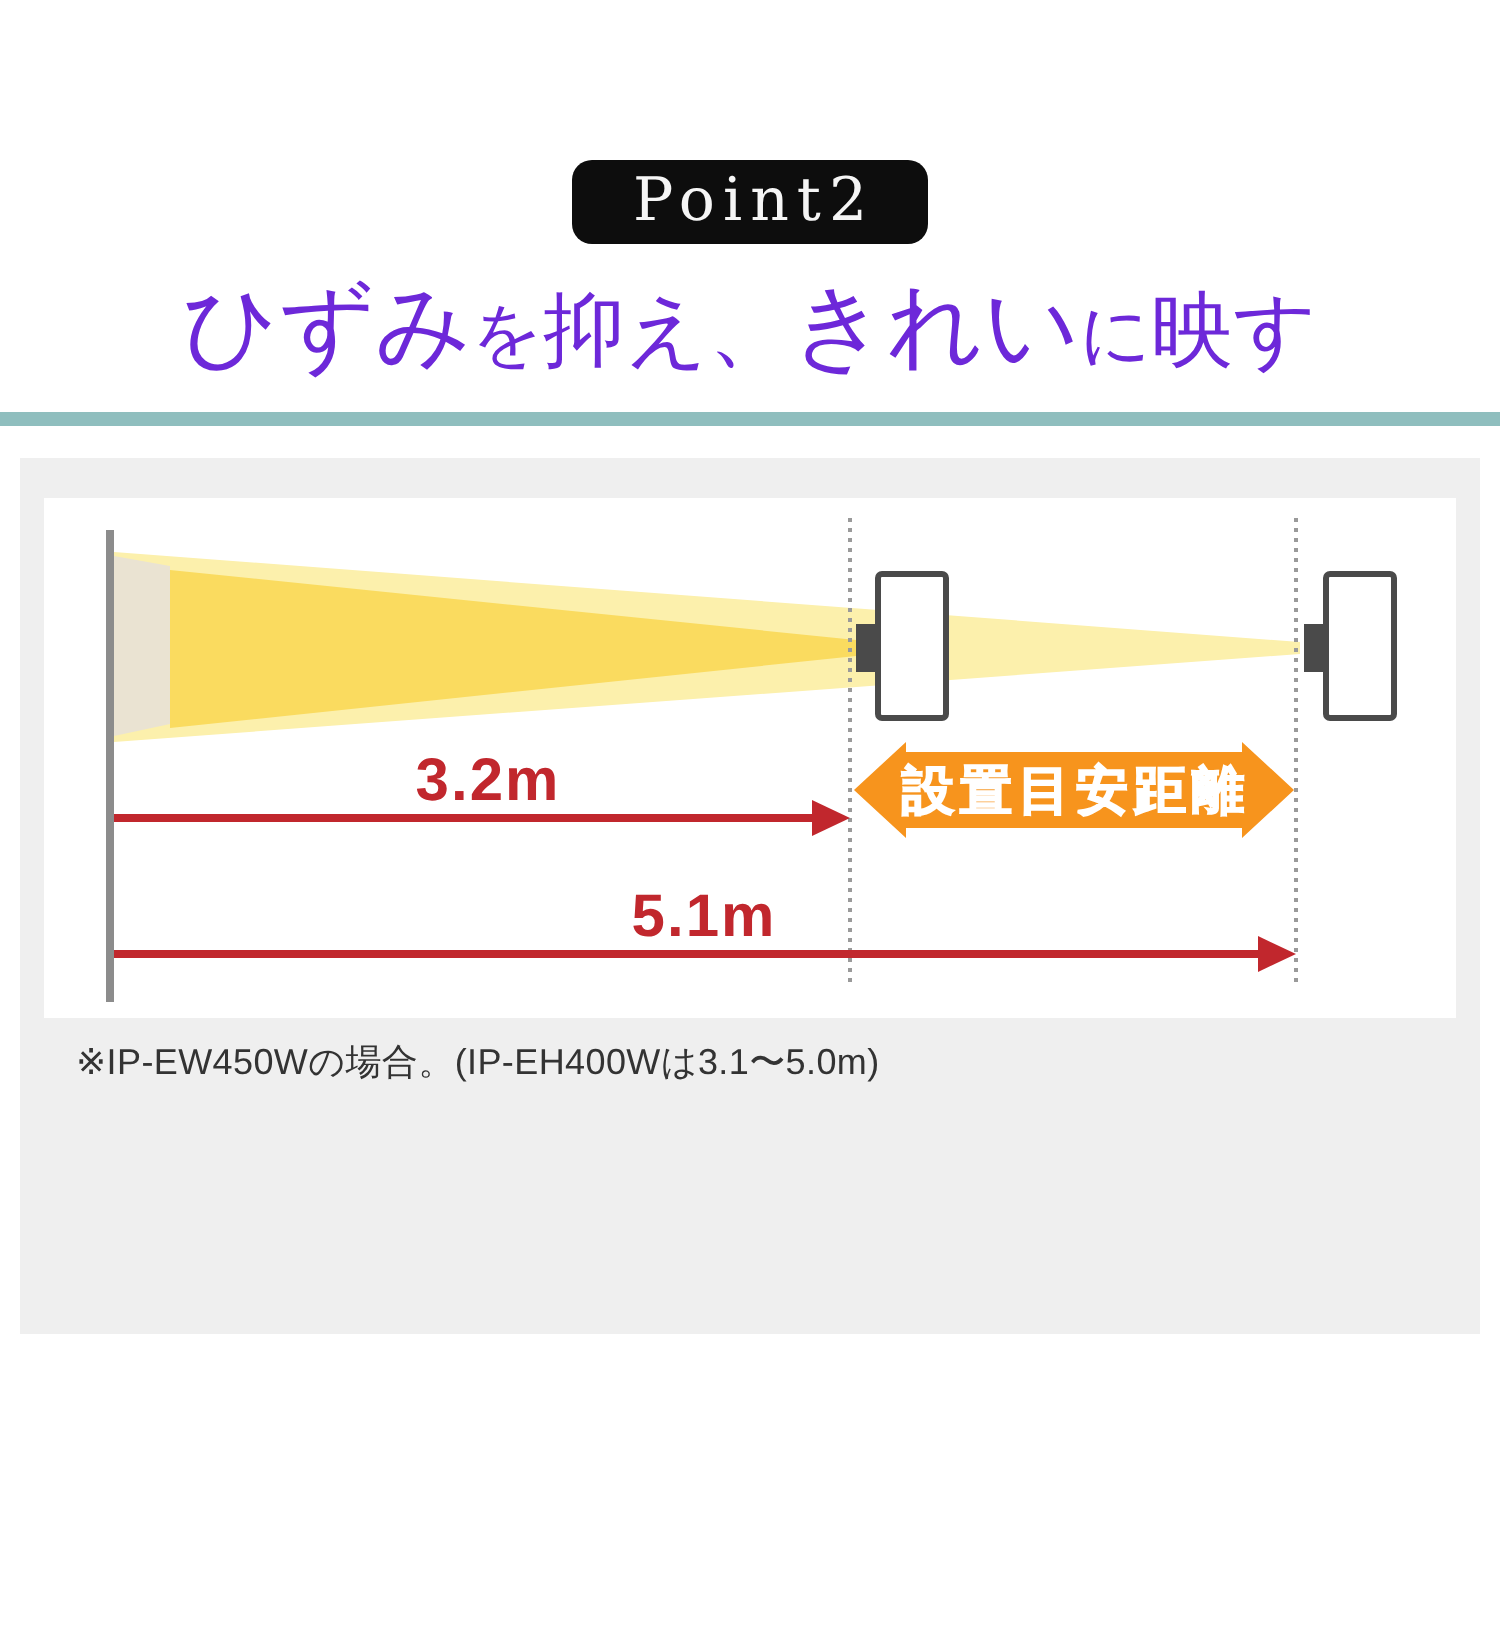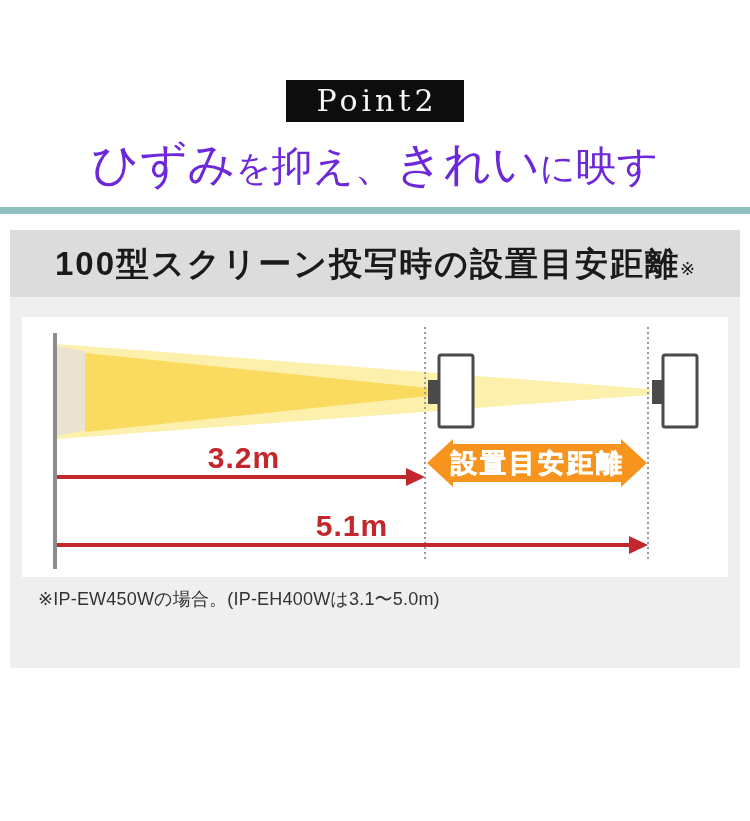--- a/index.html
+++ b/index.html
@@ -2,21 +2,21 @@
 <html><head>
 <meta charset="utf-8">
 <style>
   html,body{margin:0;padding:0;}
   body{width:750px;font-family:"Liberation Sans","DejaVu Sans",sans-serif;background:#fff;}
   .page{position:relative;width:750px;height:821px;background:#ffffff;overflow:hidden;}
 
   .badge-row{text-align:center;}
   .point-badge{display:inline-block;margin-top:80px;background:#0d0d0d;color:#f5f5f5;
     font-family:"DejaVu Serif","Liberation Serif",serif;font-size:30px;line-height:36px;
-    letter-spacing:4px;padding:3px 26px 3px 30px;}
+    letter-spacing:4px;padding:3px 26px 3px 30px;border-radius:10px;}
 
   .headline{margin:12px 0 0;text-align:center;font-family:"DejaVu Serif","Liberation Serif",serif;
     font-weight:500;color:#6d28d9;line-height:60px;white-space:nowrap;}
   .headline .seg-lg{font-size:47px;}
   .headline .seg-md{font-size:41px;}
   .headline .seg-sm{font-size:35px;}
 
   .teal-divider{margin-top:8px;height:7px;background:#8fbebe;}
 
   .intro{margin:10px 20px 0;font-size:23px;line-height:37px;color:#333;letter-spacing:0.4px;}
@@ -47,21 +47,20 @@
   <div class="badge-row">
     <div class="point-badge">Point2</div>
   </div>
 
   <h1 class="headline"><span class="seg-lg">ひずみ</span><span class="seg-sm">を</span><span class="seg-md">抑え、</span><span class="seg-lg">きれい</span><span class="seg-sm">に</span><span class="seg-md">映す</span></h1>
 
   <div class="teal-divider"></div>
 
 
   <section class="guide-box">
-    <div class="guide-title"><span>100型スクリーン投写時の設置目安距離</span><span class="note-mark">※</span></div>
 
     <div class="diagram-wrap">
       <svg width="706" height="260" viewBox="0 0 706 260">
 
         <polygon points="35,27 628,72 628,78 35,122" fill="#fcf0ac"></polygon>
         <polygon points="63,36 406,71 406,79 63,115" fill="#fadb5f"></polygon>
         <polygon points="35,29 63,34 63,113 35,119" fill="#eae3d2"></polygon>
 
         <rect x="31" y="16" width="4" height="236" fill="#8c8c8c"></rect>
 

